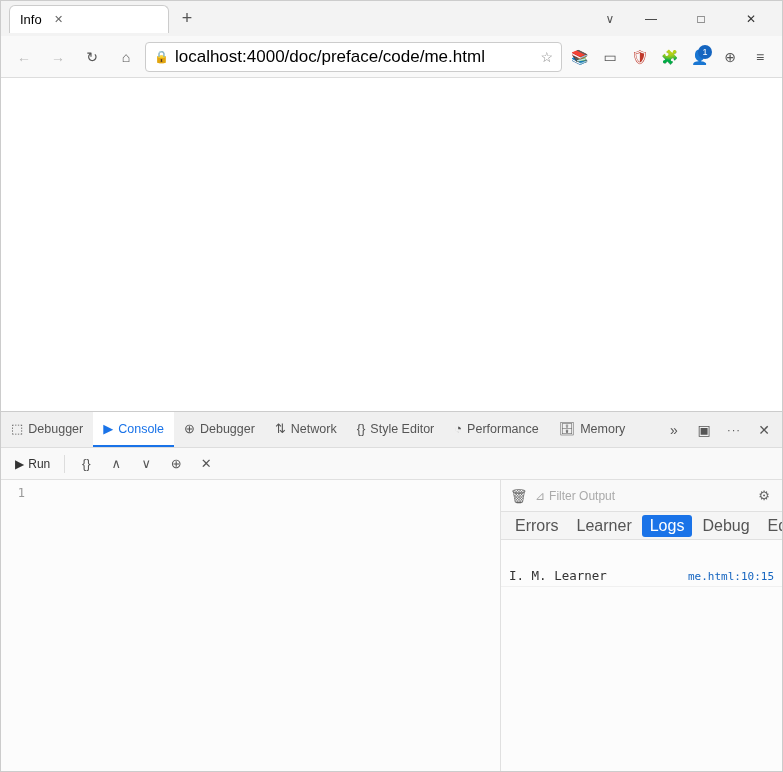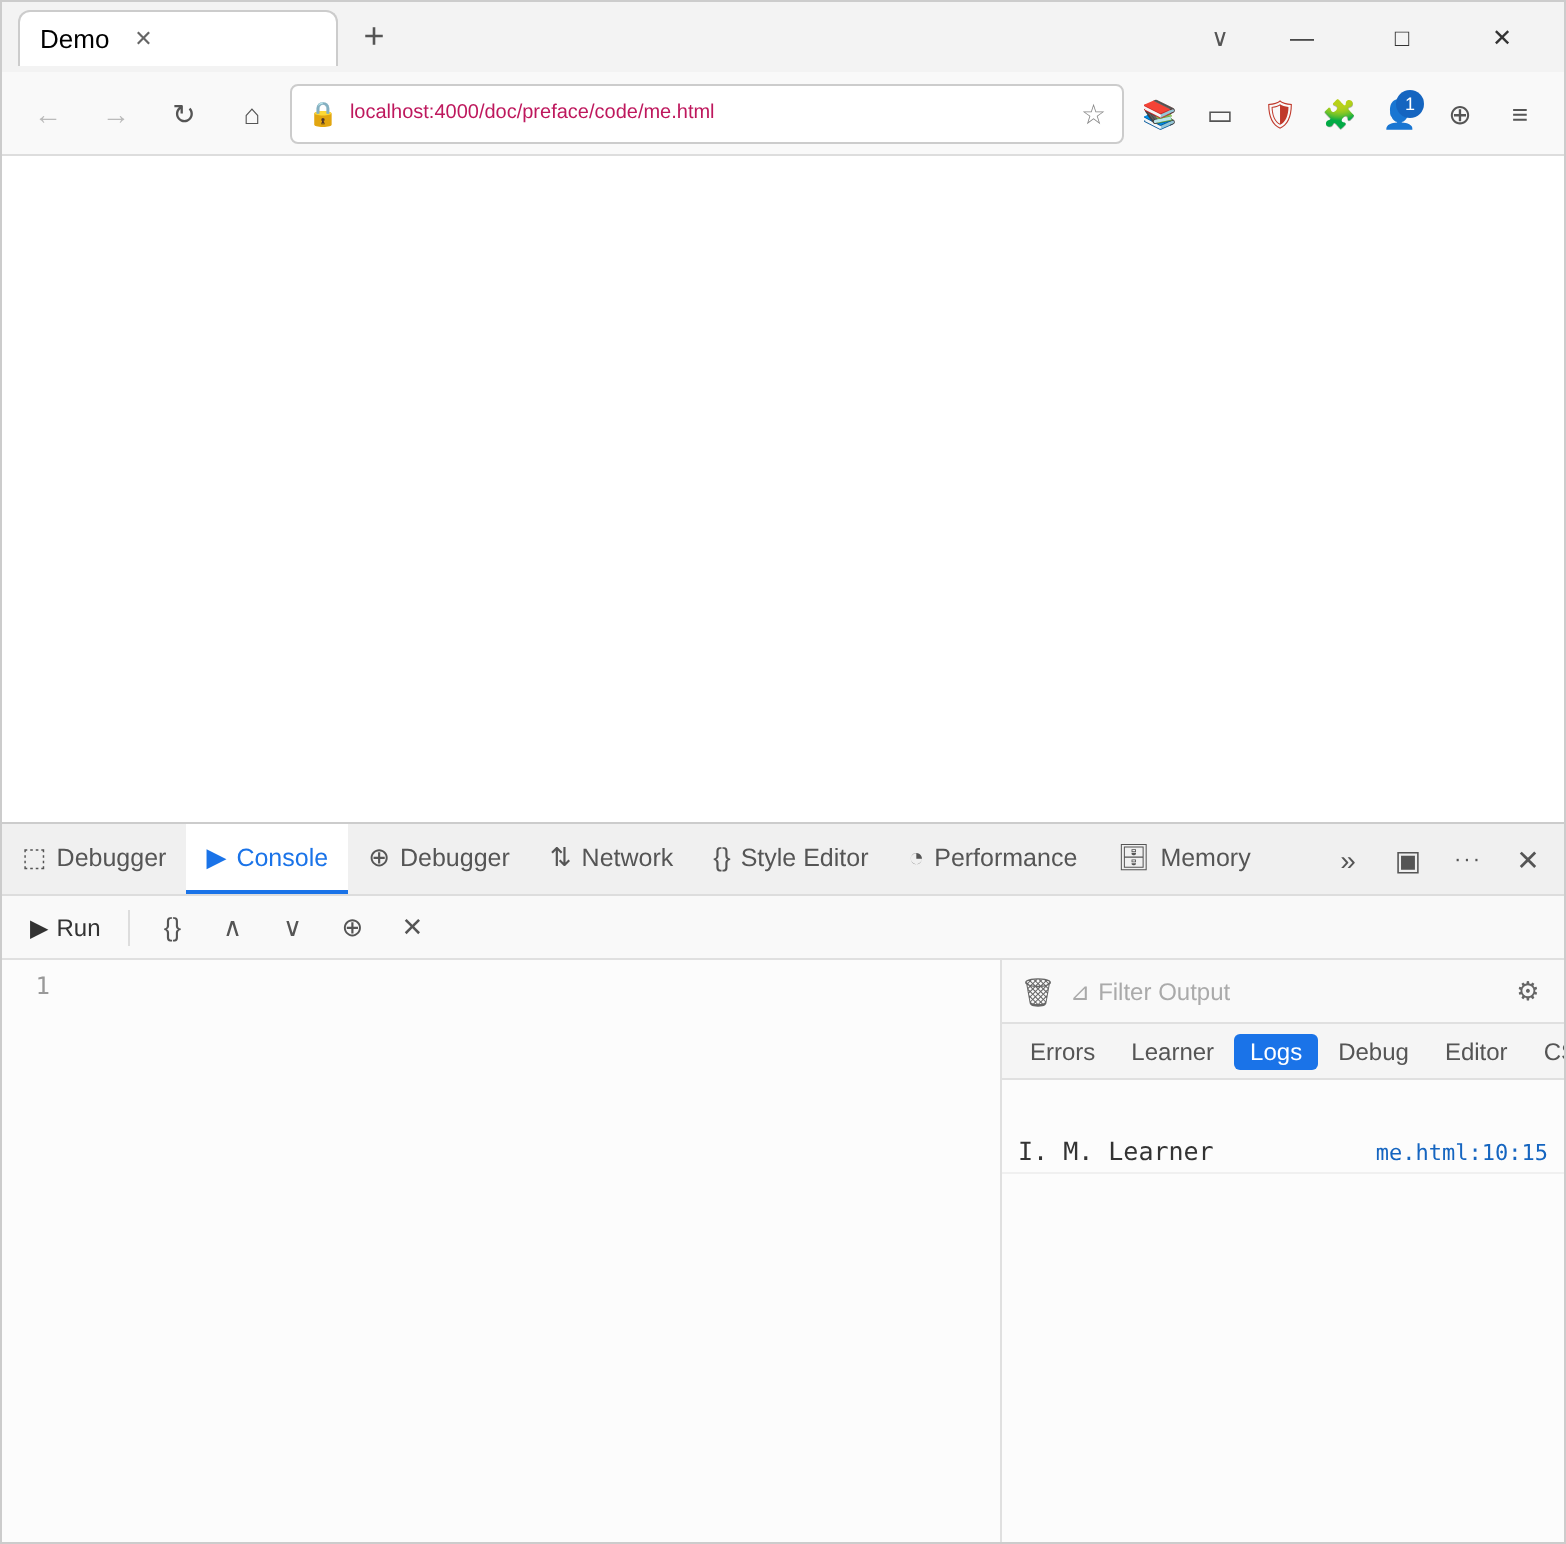--- a/index.html
+++ b/index.html
@@ -17,21 +17,21 @@
     .window-controls { display: flex; gap: 4px; align-items: center; }
     .win-btn { width: 46px; height: 30px; display: flex; align-items: center; justify-content: center; cursor: pointer; font-size: 12px; color: #333; }
     .win-chevron { width: 28px; height: 28px; display: flex; align-items: center; justify-content: center; color: #555; font-size: 12px; cursor: pointer; }
 
     
     .nav-bar { height: 42px; background: #f9f9f9; border-bottom: 1px solid #ddd; display: flex; align-items: center; padding: 0 8px; gap: 4px; }
     .nav-btn { width: 30px; height: 30px; display: flex; align-items: center; justify-content: center; cursor: pointer; border-radius: 4px; font-size: 14px; color: #555; border: none; background: none; }
     .nav-btn.disabled { color: #bbb; cursor: default; }
     .address-bar-container { flex: 1; height: 30px; border: 1px solid #ccc; border-radius: 4px; background: #fff; display: flex; align-items: center; padding: 0 8px; gap: 6px; }
     .address-bar-lock { color: #4caf50; font-size: 12px; }
-    .address-bar { flex: 1; border: none; outline: none; font-size: 10px; color: #be185d; background: transparent; }
+    .address-bar { flex: 1; border: none; outline: none; font-size: 17px; color: #000000; background: transparent; }
     .address-bar-star { color: #888; font-size: 14px; cursor: pointer; }
     .nav-icons { display: flex; align-items: center; gap: 2px; }
     .nav-icon { width: 28px; height: 28px; display: flex; align-items: center; justify-content: center; cursor: pointer; border-radius: 4px; font-size: 14px; color: #555; position: relative; }
     .badge { position: absolute; top: 2px; right: 2px; background: #1565c0; color: #fff; border-radius: 8px; font-size: 9px; padding: 0 3px; min-width: 14px; height: 14px; display: flex; align-items: center; justify-content: center; }
 
     
     .viewport { flex: 1; background: #fff; border: none; }
 
     
     .devtools { height: 360px; background: #fcfcfc; border-top: 1px solid #ccc; display: flex; flex-direction: column; }
@@ -59,36 +59,36 @@
     .console-input { flex: 1; outline: none; border: none; background: transparent; font-size: 12px; font-family: monospace; resize: none; padding: 2px 4px; color: #333; }
 
     
     .output-panel { flex: 1; display: flex; flex-direction: column; overflow: hidden; }
     .output-filter-bar { height: 32px; background: #f9f9f9; border-bottom: 1px solid #e0e0e0; display: flex; align-items: center; padding: 0 6px; gap: 4px; }
     .filter-clear-btn { width: 24px; height: 24px; display: flex; align-items: center; justify-content: center; cursor: pointer; font-size: 14px; color: #666; border: none; background: none; border-radius: 3px; }
     .filter-input-container { flex: 1; display: flex; align-items: center; gap: 4px; color: #aaa; font-size: 12px; }
     .filter-settings-btn { width: 24px; height: 24px; display: flex; align-items: center; justify-content: center; cursor: pointer; font-size: 13px; color: #666; border: none; background: none; border-radius: 3px; }
 
     .output-tabs { height: 28px; display: flex; align-items: center; padding: 0 6px; gap: 2px; border-bottom: 1px solid #e0e0e0; background: #f5f5f5; }
-    .output-tab { padding: 2px 8px; font-size: 12px; cursor: pointer; border-radius: 3px; color: #555; }
+    .output-tab { padding: 2px 8px; font-size: 16px; cursor: pointer; border-radius: 3px; color: #555; }
     .output-tab.active { background: #1a73e8; color: #fff; }
 
     .output-messages { flex: 1; overflow-y: auto; padding: 4px 0; }
     .output-row { display: flex; padding: 3px 8px; font-size: 12.5px; font-family: monospace; border-bottom: 1px solid #f0f0f0; align-items: flex-end; }
     .output-text { flex: 1; color: #333; }
     .output-link { color: #1565c0; font-size: 11px; text-align: right; cursor: pointer; white-space: nowrap; margin-top: 23px; }
   </style>
 </head>
 <body>
 
 <div class="browser-frame">
 
   <div class="title-bar">
     <div class="tab">
-      <span>Demo</span>
+      <span>Info</span>
       <span class="tab-close">✕</span>
     </div>
     <button class="new-tab-btn">+</button>
     <div class="title-bar-spacer"></div>
     <div class="win-chevron">∨</div>
     <div class="window-controls">
       <div class="win-btn">—</div>
       <div class="win-btn">□</div>
       <div class="win-btn close">✕</div>
     </div>

